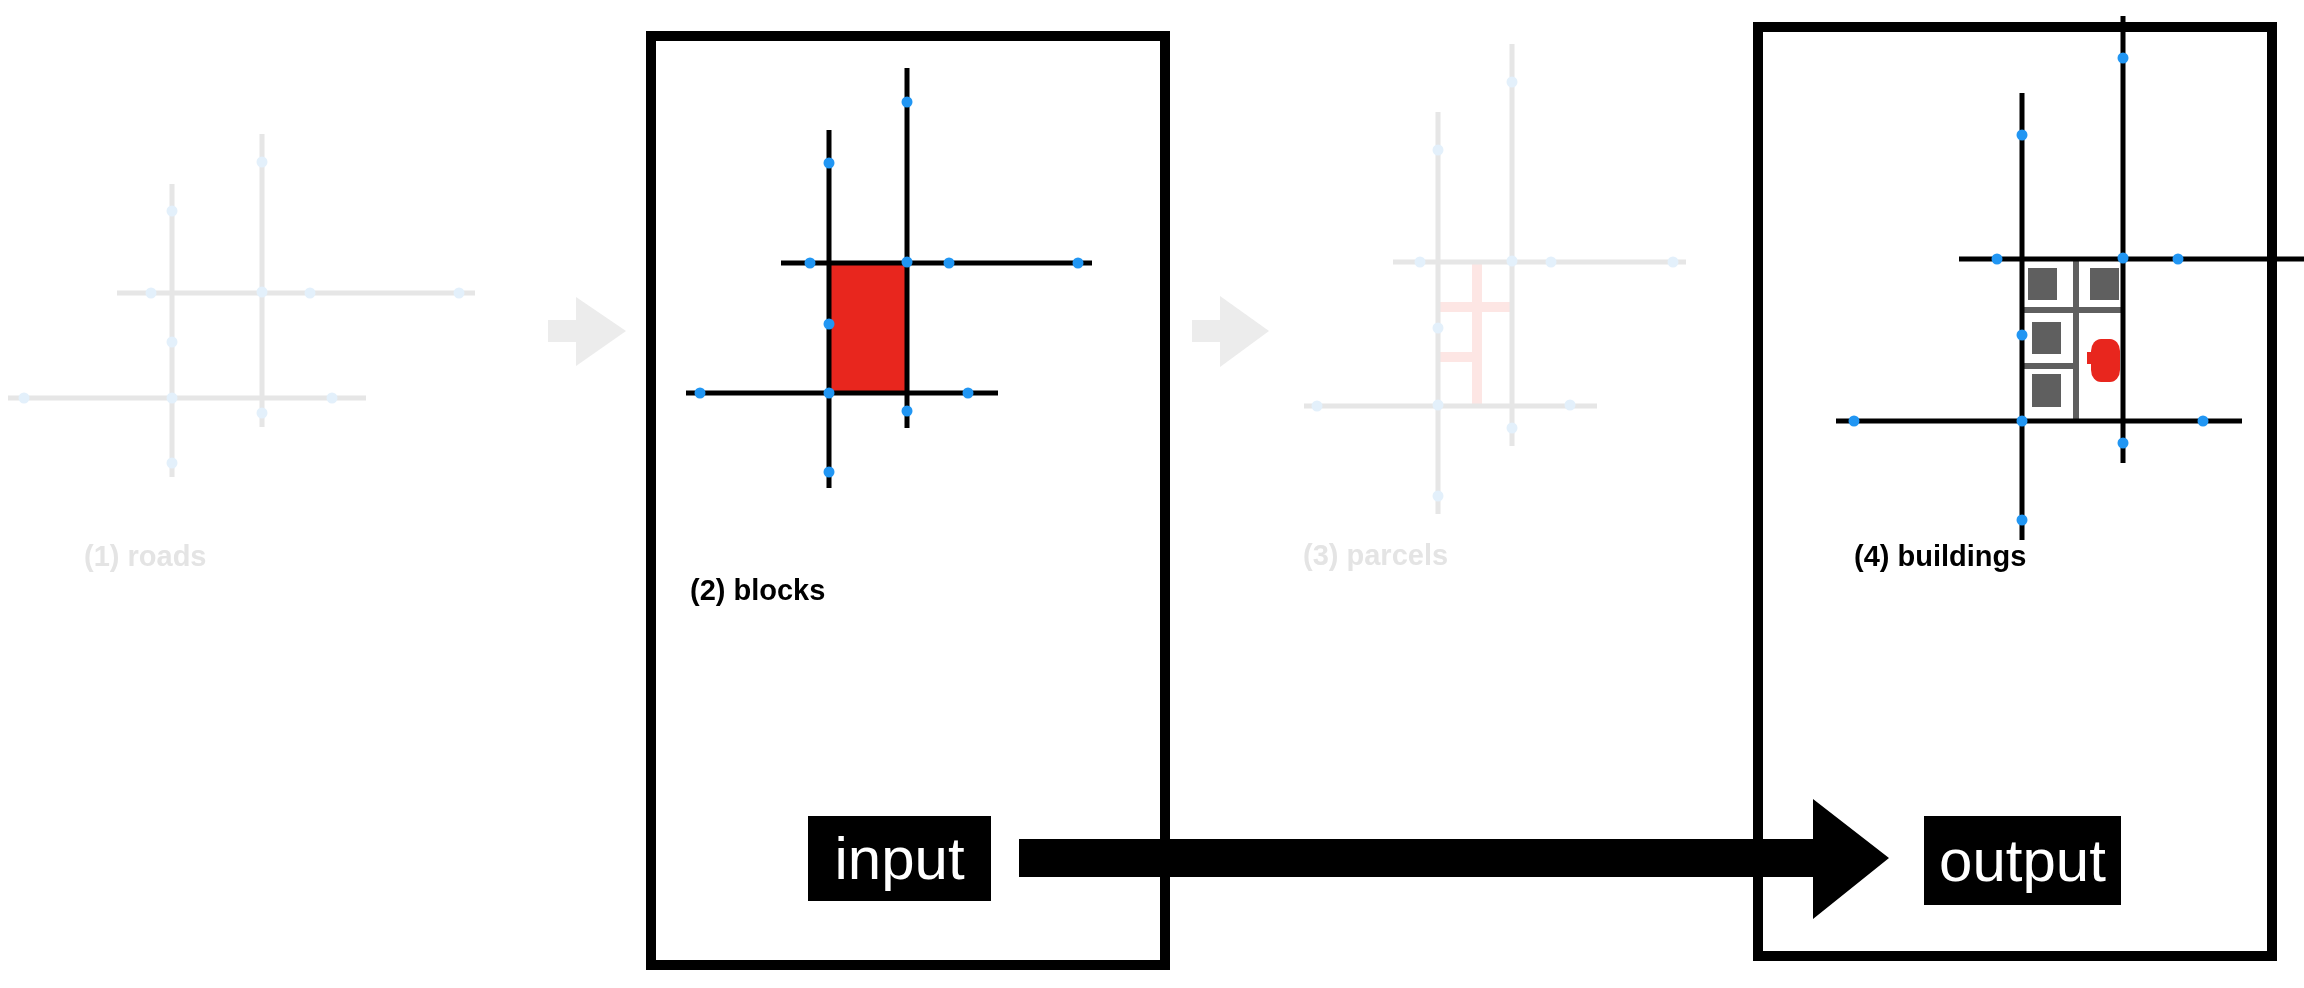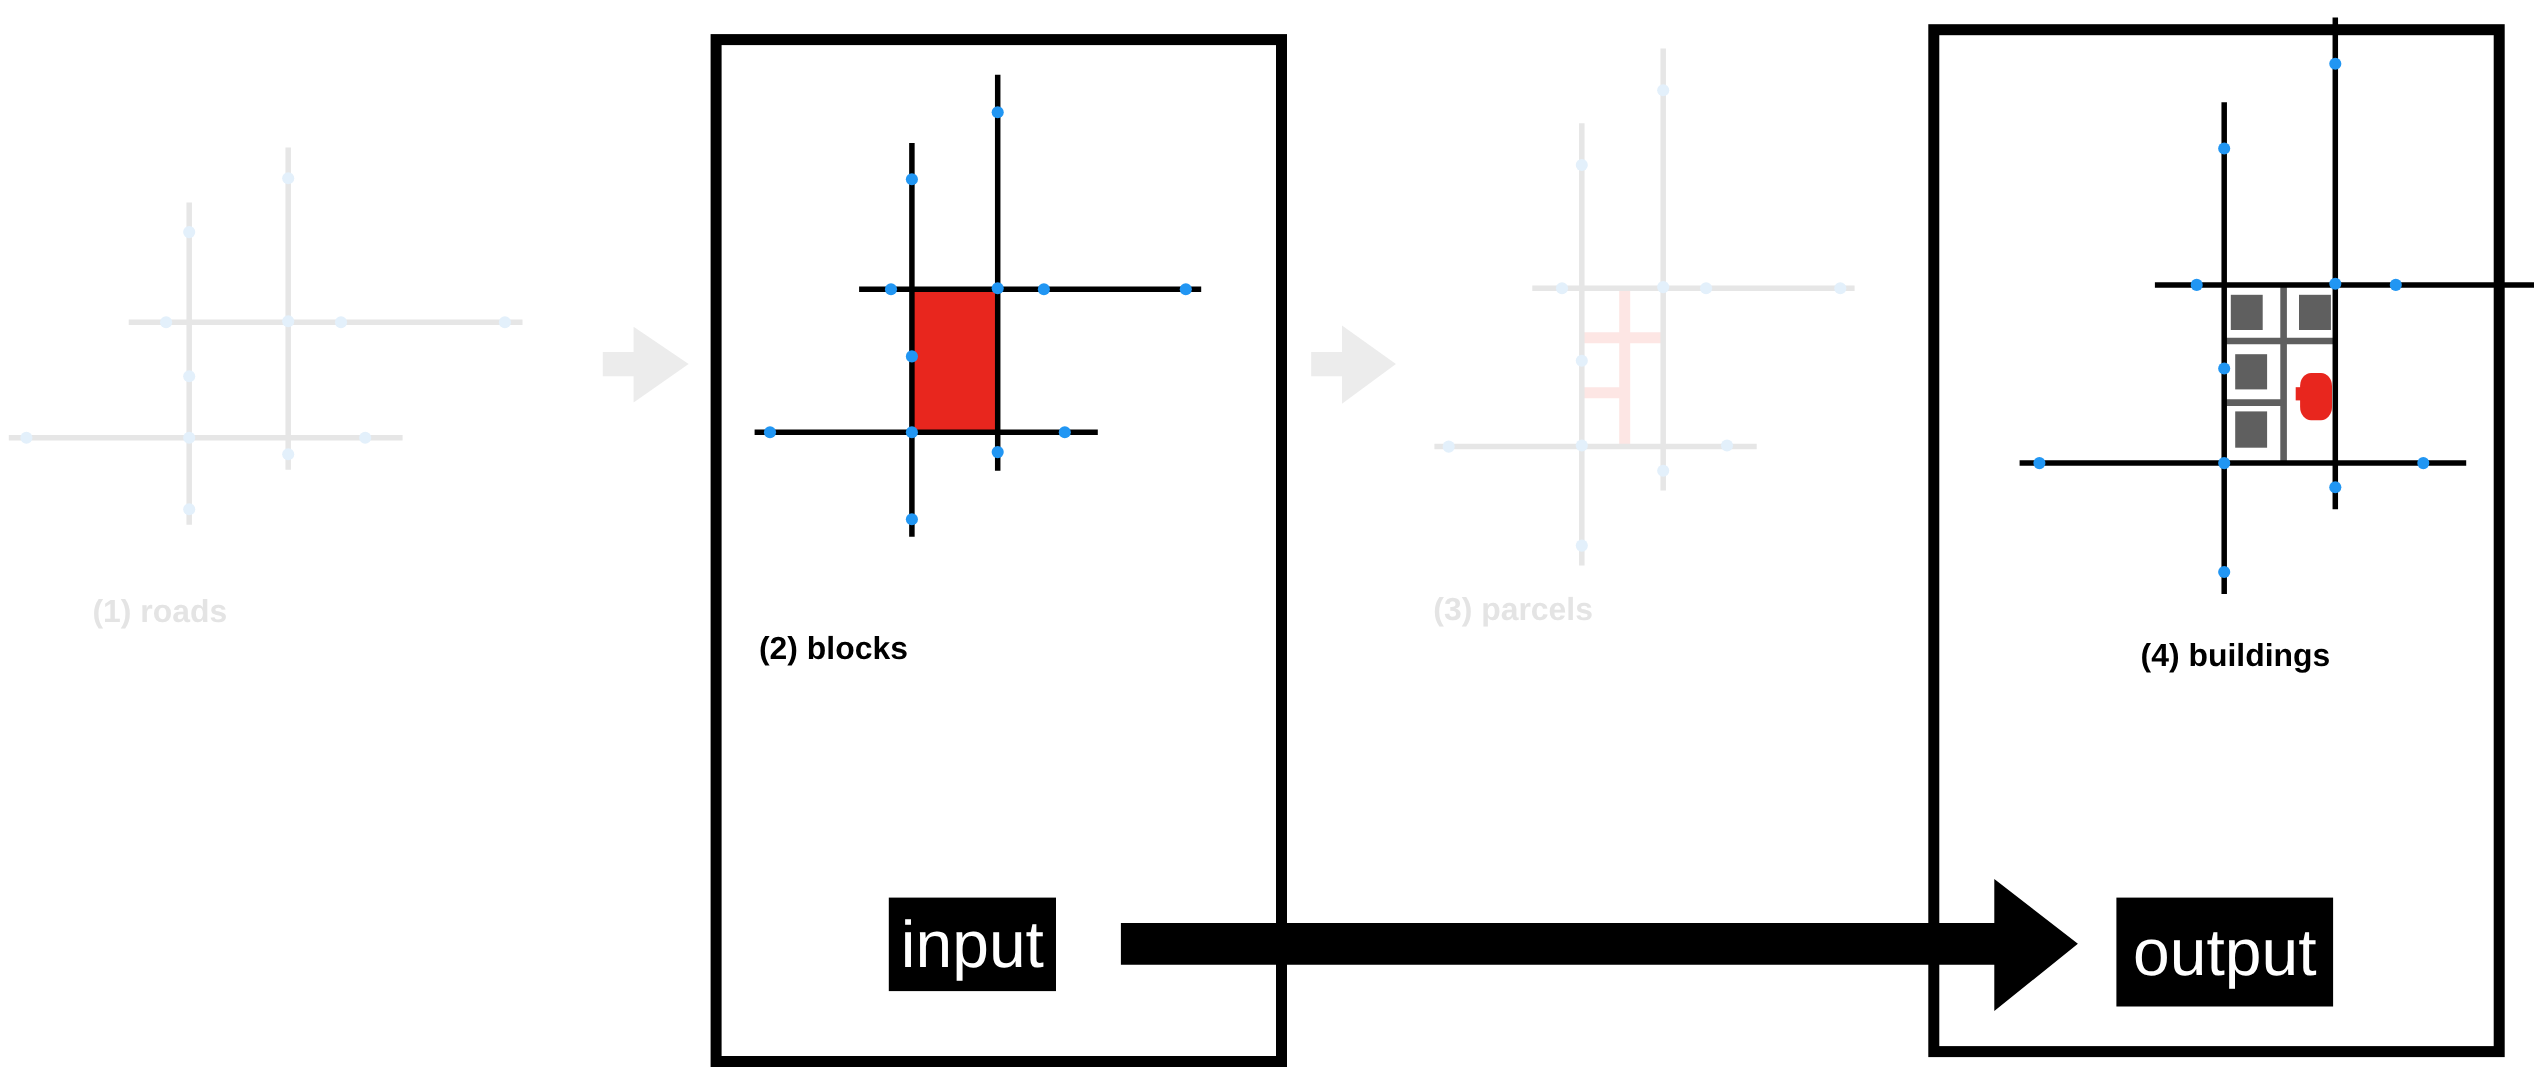--- a/index.html
+++ b/index.html
@@ -109,16 +109,16 @@
       <circle cx="2203" cy="421" r="5.5" fill="#2196f3"></circle>
       <circle cx="2123" cy="443" r="5.5" fill="#2196f3"></circle>
       <circle cx="2022" cy="520" r="5.5" fill="#2196f3"></circle>
     </g>
   <polygon id="main-arrow" fill="#000" points="1019,839 1813,839 1813,799 1889,858 1813,919 1813,877 1019,877"></polygon>
 </svg>
 
 <div class="stage-label faded" id="label-0" style="left: 84px; top: 542px;">(1) roads</div>
 <div class="stage-label active" id="label-1" style="left: 690px; top: 576px;">(2) blocks</div>
 <div class="stage-label faded" id="label-2" style="left: 1303px; top: 541px;">(3) parcels</div>
-<div class="stage-label active" id="label-3" style="left: 1946px; top: 542px; margin-top: 40px;">(4) buildings</div>
+<div class="stage-label active" id="label-3" style="left: 1854px; top: 542px;">(4) buildings</div>
 
-<div class="io-tag" id="input-tag" style="left: 808px; top: 816px; width: 152px; height: 85px;">input</div>
-<div class="io-tag" id="output-tag" style="left: 1924px; top: 816px; width: 197px; height: 99px;">output</div>
+<div class="io-tag" id="input-tag" style="left: 808px; top: 816px; width: 183px; height: 85px;">input</div>
+<div class="io-tag" id="output-tag" style="left: 1924px; top: 816px; width: 197px; height: 89px;">output</div>
 
 </body></html>

